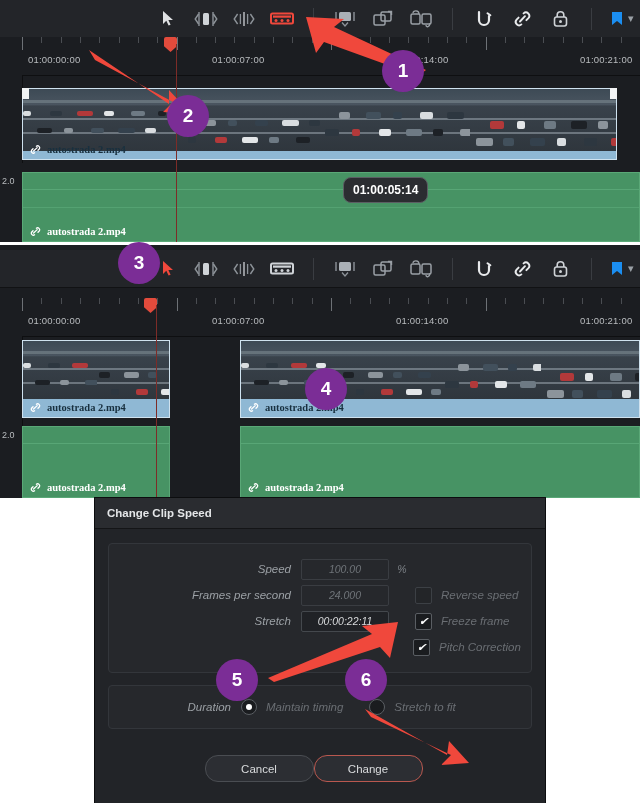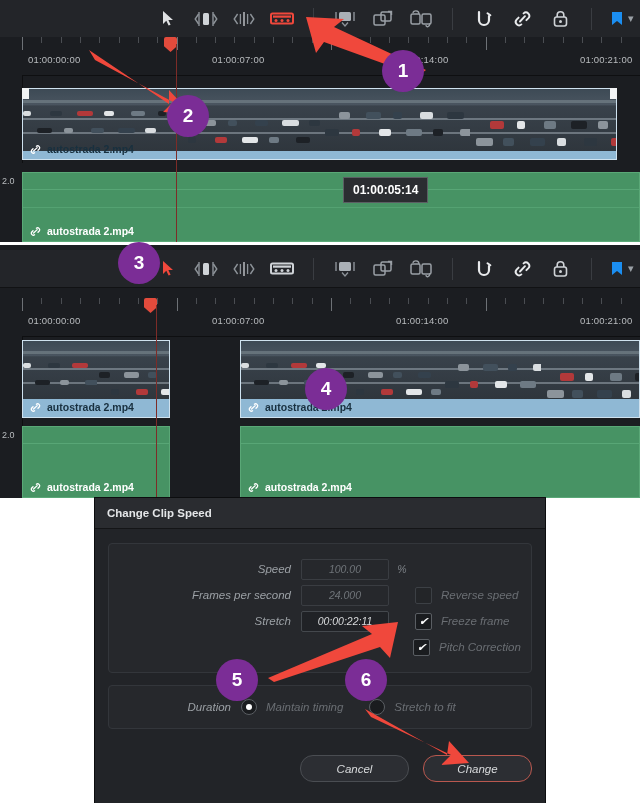--- a/index.html
+++ b/index.html
@@ -23,41 +23,41 @@
   .tick.major{height:13px;background:#6d7176;}
   .tick.minor{height:6px;}
   .rlabel{position:absolute;top:17px;font-size:9.5px;color:#b9bcbf;letter-spacing:.2px;white-space:nowrap;}
   .playhead{position:absolute;top:0;width:1px;background:#7d2c28;}
   .playhead-head{position:absolute;top:0;width:13px;height:15px;margin-left:-6px;background:#e24b3c;
                  border-radius:2px 2px 0 0;clip-path:polygon(0 0,100% 0,100% 62%,50% 100%,0 62%);}
 
   
   .trackhead{position:absolute;left:0;width:22px;background:#1b1d21;border-right:1px solid #0e0f11;}
   .thlabel{position:absolute;left:2px;font-size:9px;color:#b9bcbf;}
-  .track{position:absolute;left:22px;right:15px;}
+  .track{position:absolute;left:22px;right:15px;font-family:Liberation Serif, serif;}
   .vclip{position:absolute;background:#8fb8d4;border:1px solid #cfe2ef;box-sizing:border-box;overflow:hidden;}
   .vclip .thumbstrip{position:absolute;left:0;top:0;right:0;height:62px;display:flex;overflow:hidden;}
   .vclip .namebar{position:absolute;left:0;right:0;bottom:0;height:20px;display:flex;align-items:center;
                   gap:6px;padding-left:7px;color:#18303f;font-size:10.5px;font-weight:bold;}
   .aclip{position:absolute;background:#479364;border:1px solid #5aa877;box-sizing:border-box;overflow:hidden;}
   .aclip .wave{position:absolute;left:0;right:0;top:16px;height:1px;background:#5fae7d;opacity:.7;}
   .aclip .wave2{position:absolute;left:0;right:0;top:34px;height:1px;background:#5fae7d;opacity:.55;}
   .aclip .namebar{position:absolute;left:0;right:0;bottom:0;height:20px;display:flex;align-items:center;
                   gap:6px;padding-left:7px;color:#ffffff;font-size:10.5px;font-weight:bold;}
   .lnk{display:inline-block;width:11px;height:11px;}
   .handle{position:absolute;width:7px;height:11px;background:#f2f4f5;top:0;}
 
   
   .thumb{flex:0 0 auto;height:100%;position:relative;overflow:hidden;
          background:linear-gradient(#3d4a55 0%,#4a5560 26%,#39424b 27%,#2f363d 100%);}
   .thumb .lane{position:absolute;left:0;right:0;height:2px;background:#9aa6ae;opacity:.55;}
   .thumb .barrier{position:absolute;left:0;right:0;height:3px;background:#707d86;opacity:.75;}
   .car{position:absolute;border-radius:2px;}
 
-  .tooltip{position:absolute;background:#2b2d31;border:1px solid #5b5e63;border-radius:0;
+  .tooltip{position:absolute;background:#2b2d31;border:1px solid #5b5e63;border-radius:8px;
            color:#ffffff;font-size:12px;font-weight:bold;padding:5px 9px;white-space:nowrap;}
 
   
   .dialog{position:absolute;background:#222428;box-shadow:0 0 0 1px #0c0d0f;}
   .dlg-title{height:30px;background:#2a2c30;border-bottom:1px solid #141517;display:flex;align-items:center;
              padding-left:12px;color:#e4e6e8;font-size:11.5px;font-weight:bold;}
   .dlg-body{padding:14px 13px 12px 13px;font-style:italic;}
   .group{border:1px solid #33363b;border-radius:4px;background:#26282c;padding:12px 10px;}
   .group + .group{margin-top:12px;}
   .row{display:flex;align-items:center;height:26px;}
@@ -68,21 +68,21 @@
   .unit{width:26px;text-align:center;color:#7d8287;font-size:10.5px;}
   .optcol{display:flex;align-items:center;gap:9px;}
   .cbox{width:15px;height:15px;border:1px solid #5a5e63;border-radius:2px;background:#1a1c1f;
         display:flex;align-items:center;justify-content:center;color:#ffffff;font-size:11px;line-height:1;}
   .cbox.dim{border-color:#3c4045;background:#232528;}
   .opt-label{color:#b7bbbf;font-size:11.5px;}
   .opt-label.dim{color:#6a6e73;}
   .radio{width:14px;height:14px;border-radius:50%;background:#1a1c1f;border:1px solid #5a5e63;
          display:flex;align-items:center;justify-content:center;}
   .radio i{width:6px;height:6px;border-radius:50%;background:#ffffff;display:block;}
-  .btnrow{display:flex;justify-content:flex-end;gap:14px;padding:14px 13px 14px 0;font-style:italic;}
+  .btnrow{display:flex;justify-content:center;gap:0;padding:14px 13px 14px 0;}
   .btn{width:107px;height:25px;border-radius:13px;border:1px solid #4a4d52;background:#2c2e33;
        color:#d9dbdd;font-size:11.5px;display:flex;align-items:center;justify-content:center;}
   .btn.primary{border-color:#b9584f;background:#2c2e33;}
 
   
   .badge{position:absolute;border-radius:50%;background:#7b2d96;color:#ffffff;
          display:flex;align-items:center;justify-content:center;font-size:19px;font-weight:bold;}
   .arrow{position:absolute;}
 </style>
 </head>

